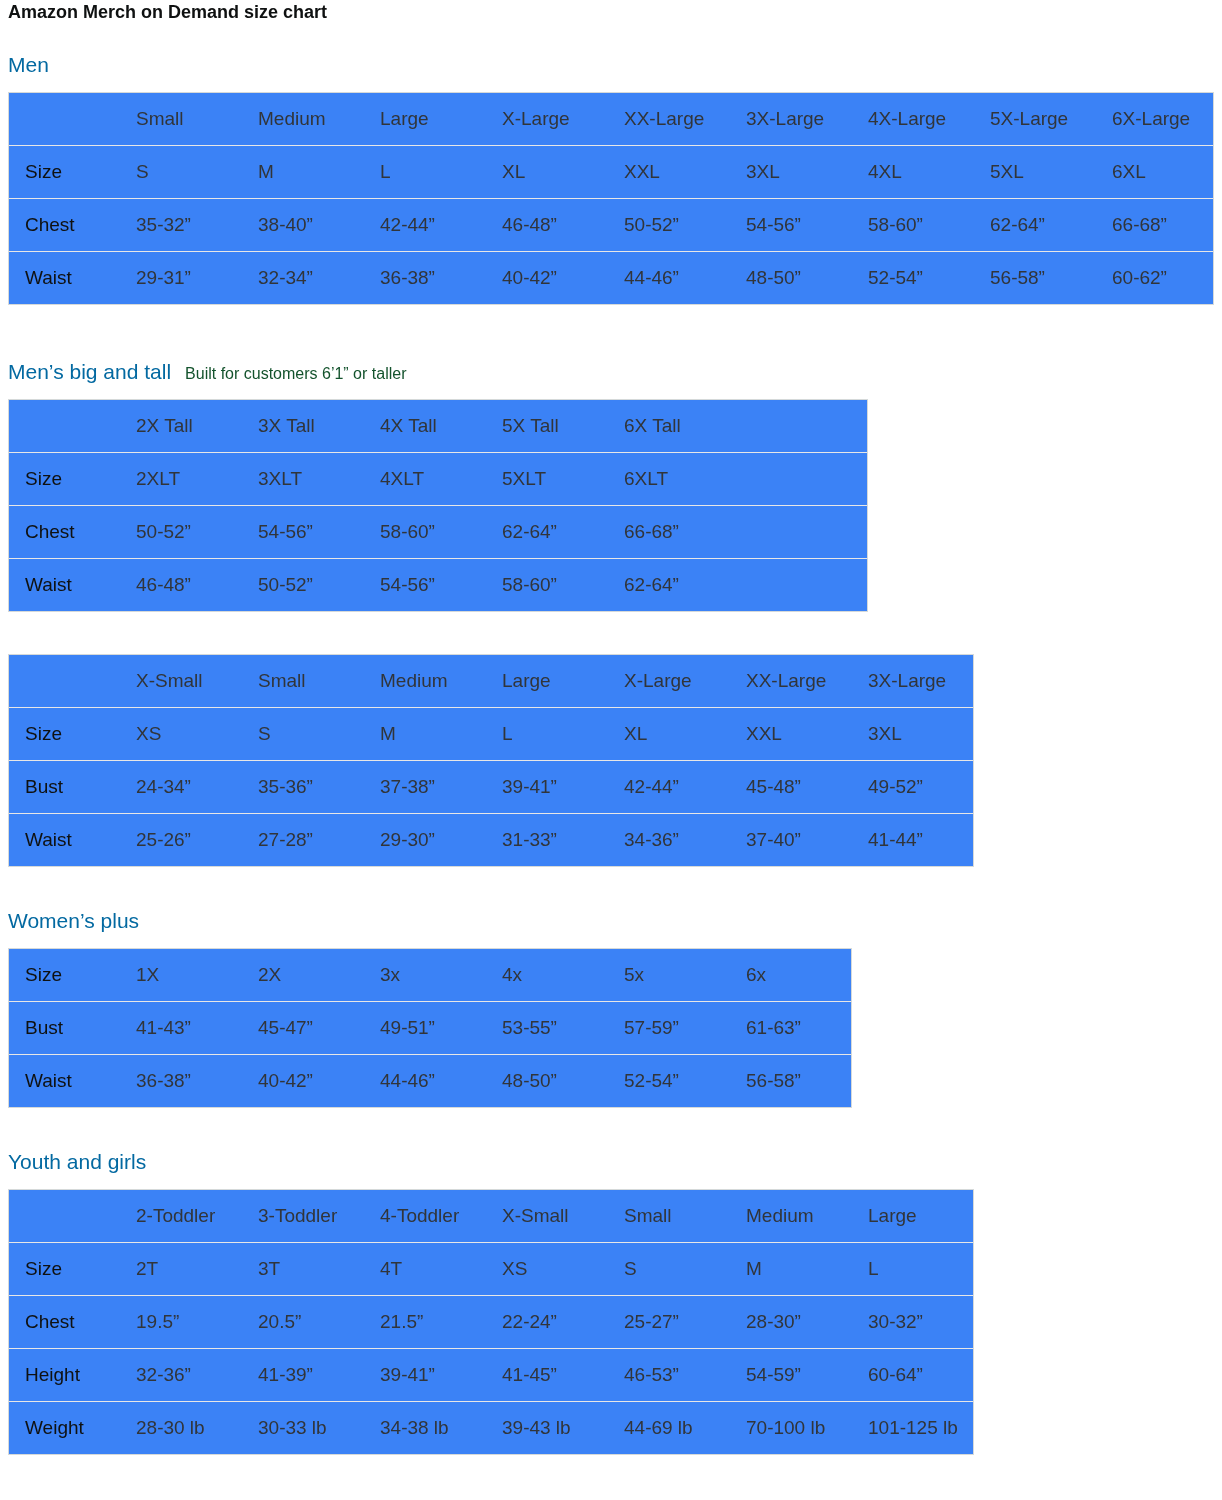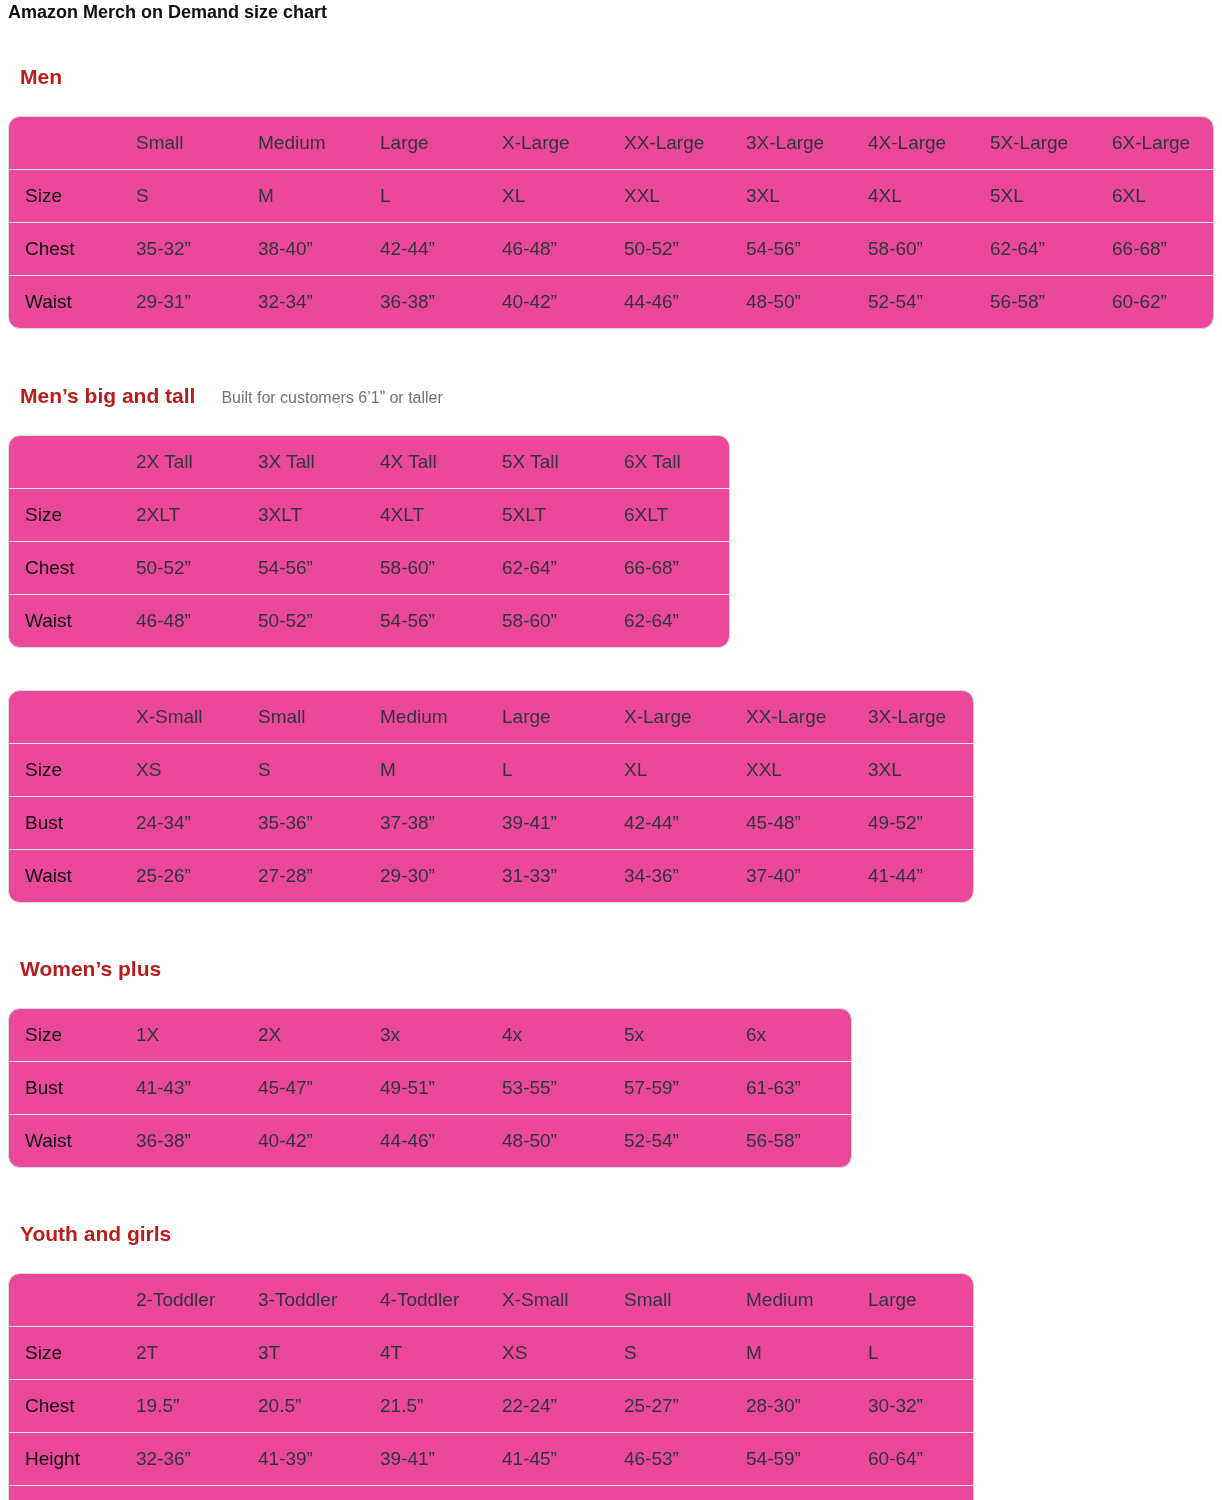--- a/index.html
+++ b/index.html
@@ -25,35 +25,35 @@
   }
   .section-head {
     display: flex;
     align-items: baseline;
     gap: 14px;
     margin: 0 0 16px 0;
   }
   .section-heading {
     font-size: 21px;
     line-height: 23px;
-    font-weight: 700;
-    margin: 12px;
-    color: #b91c1c;
+    font-weight: 400;
+    margin: 0;
+    color: #0369a1;
   }
   .section-subtitle {
     font-size: 16px;
     font-weight: 400;
-    color: #737373;
+    color: #14532d;
     margin-top: 18px;
   }
   .size-table {
     border: 1px solid #D5D9D9;
-    border-radius: 12px;
+    border-radius: 0;
     overflow: hidden;
-    background: #ec4899;
+    background: #3b82f6;
     box-sizing: border-box;
   }
   .trow {
     display: flex;
     align-items: center;
     height: 52px;
   }
   .trow + .trow {
     border-top: 1px solid #E7E7E7;
   }
@@ -136,21 +136,21 @@
             <div class="cell">56-58”</div>
             <div class="cell last">60-62”</div>
           </div>
         </div>
       </section>
       <section class="section">
         <div class="section-head">
           <h2 class="section-heading">Men’s big and tall</h2>
           <span class="section-subtitle">Built for customers 6’1” or taller</span>
         </div>
-        <div class="size-table" style="width: 722px;">
+        <div class="size-table" style="width: 860px;">
           <div class="trow">
             <div class="cell label"></div>
             <div class="cell">2X Tall</div>
             <div class="cell">3X Tall</div>
             <div class="cell">4X Tall</div>
             <div class="cell">5X Tall</div>
             <div class="cell last">6X Tall</div>
           </div>
           <div class="trow">
             <div class="cell label">Size</div>

